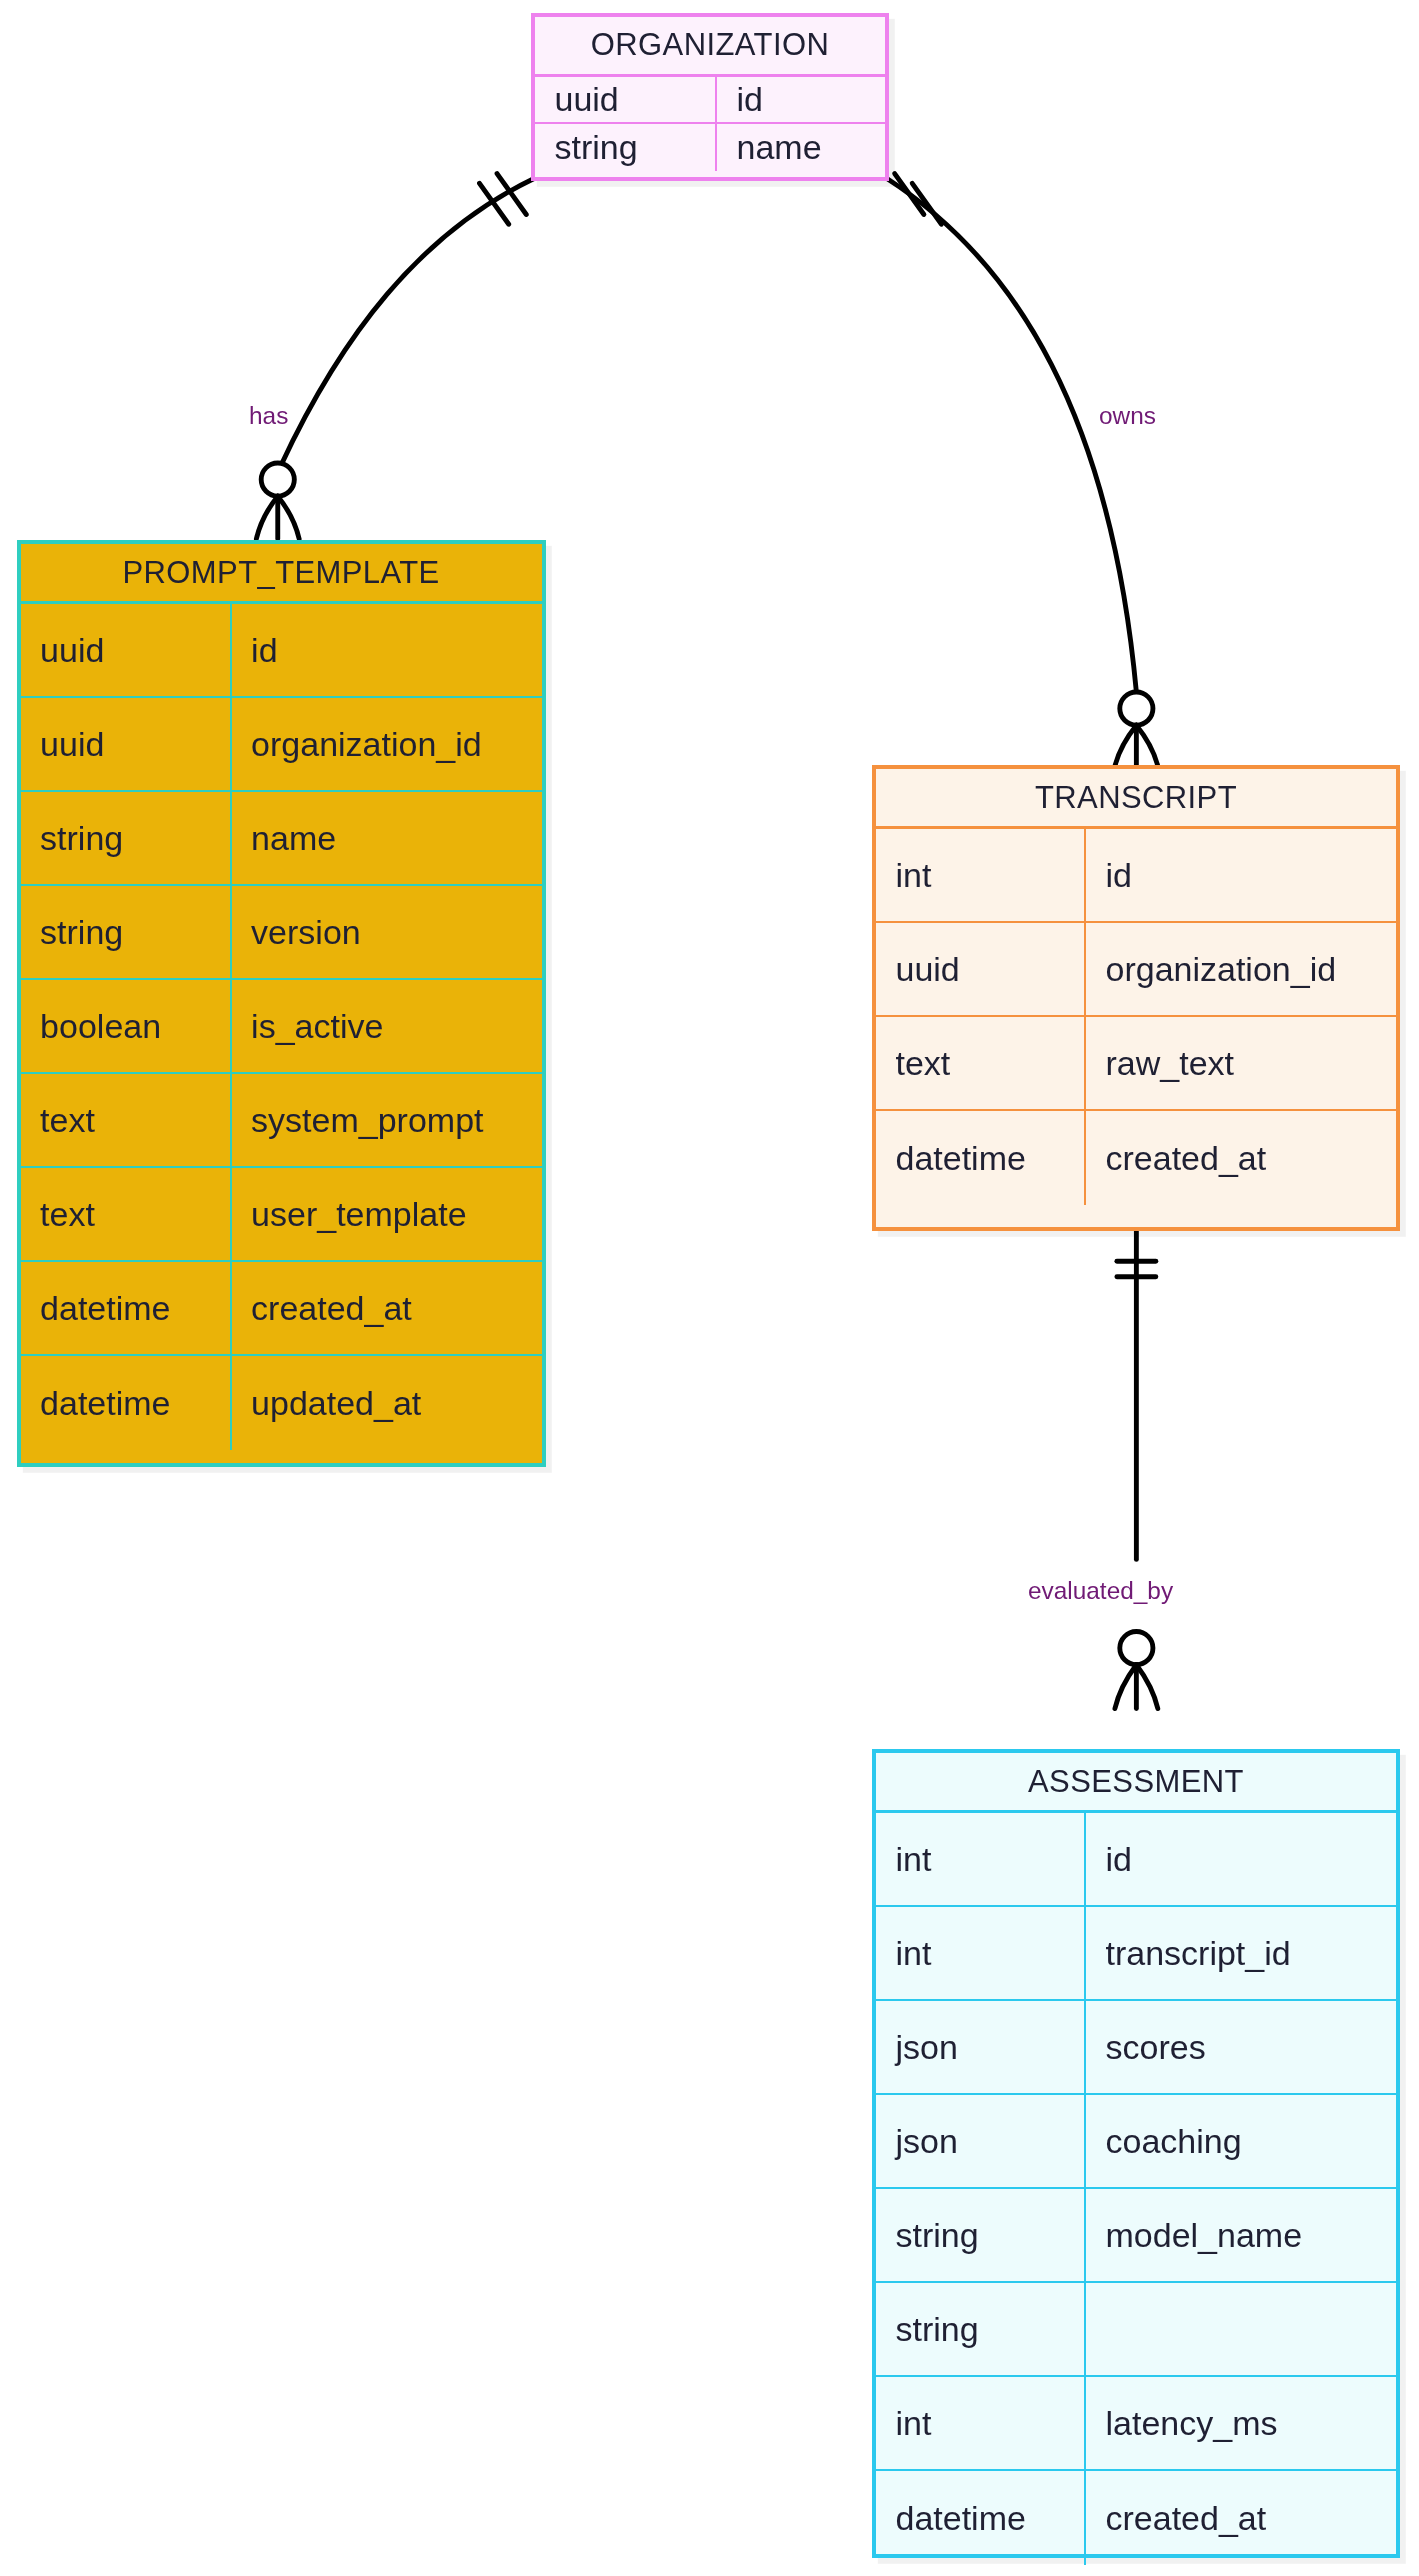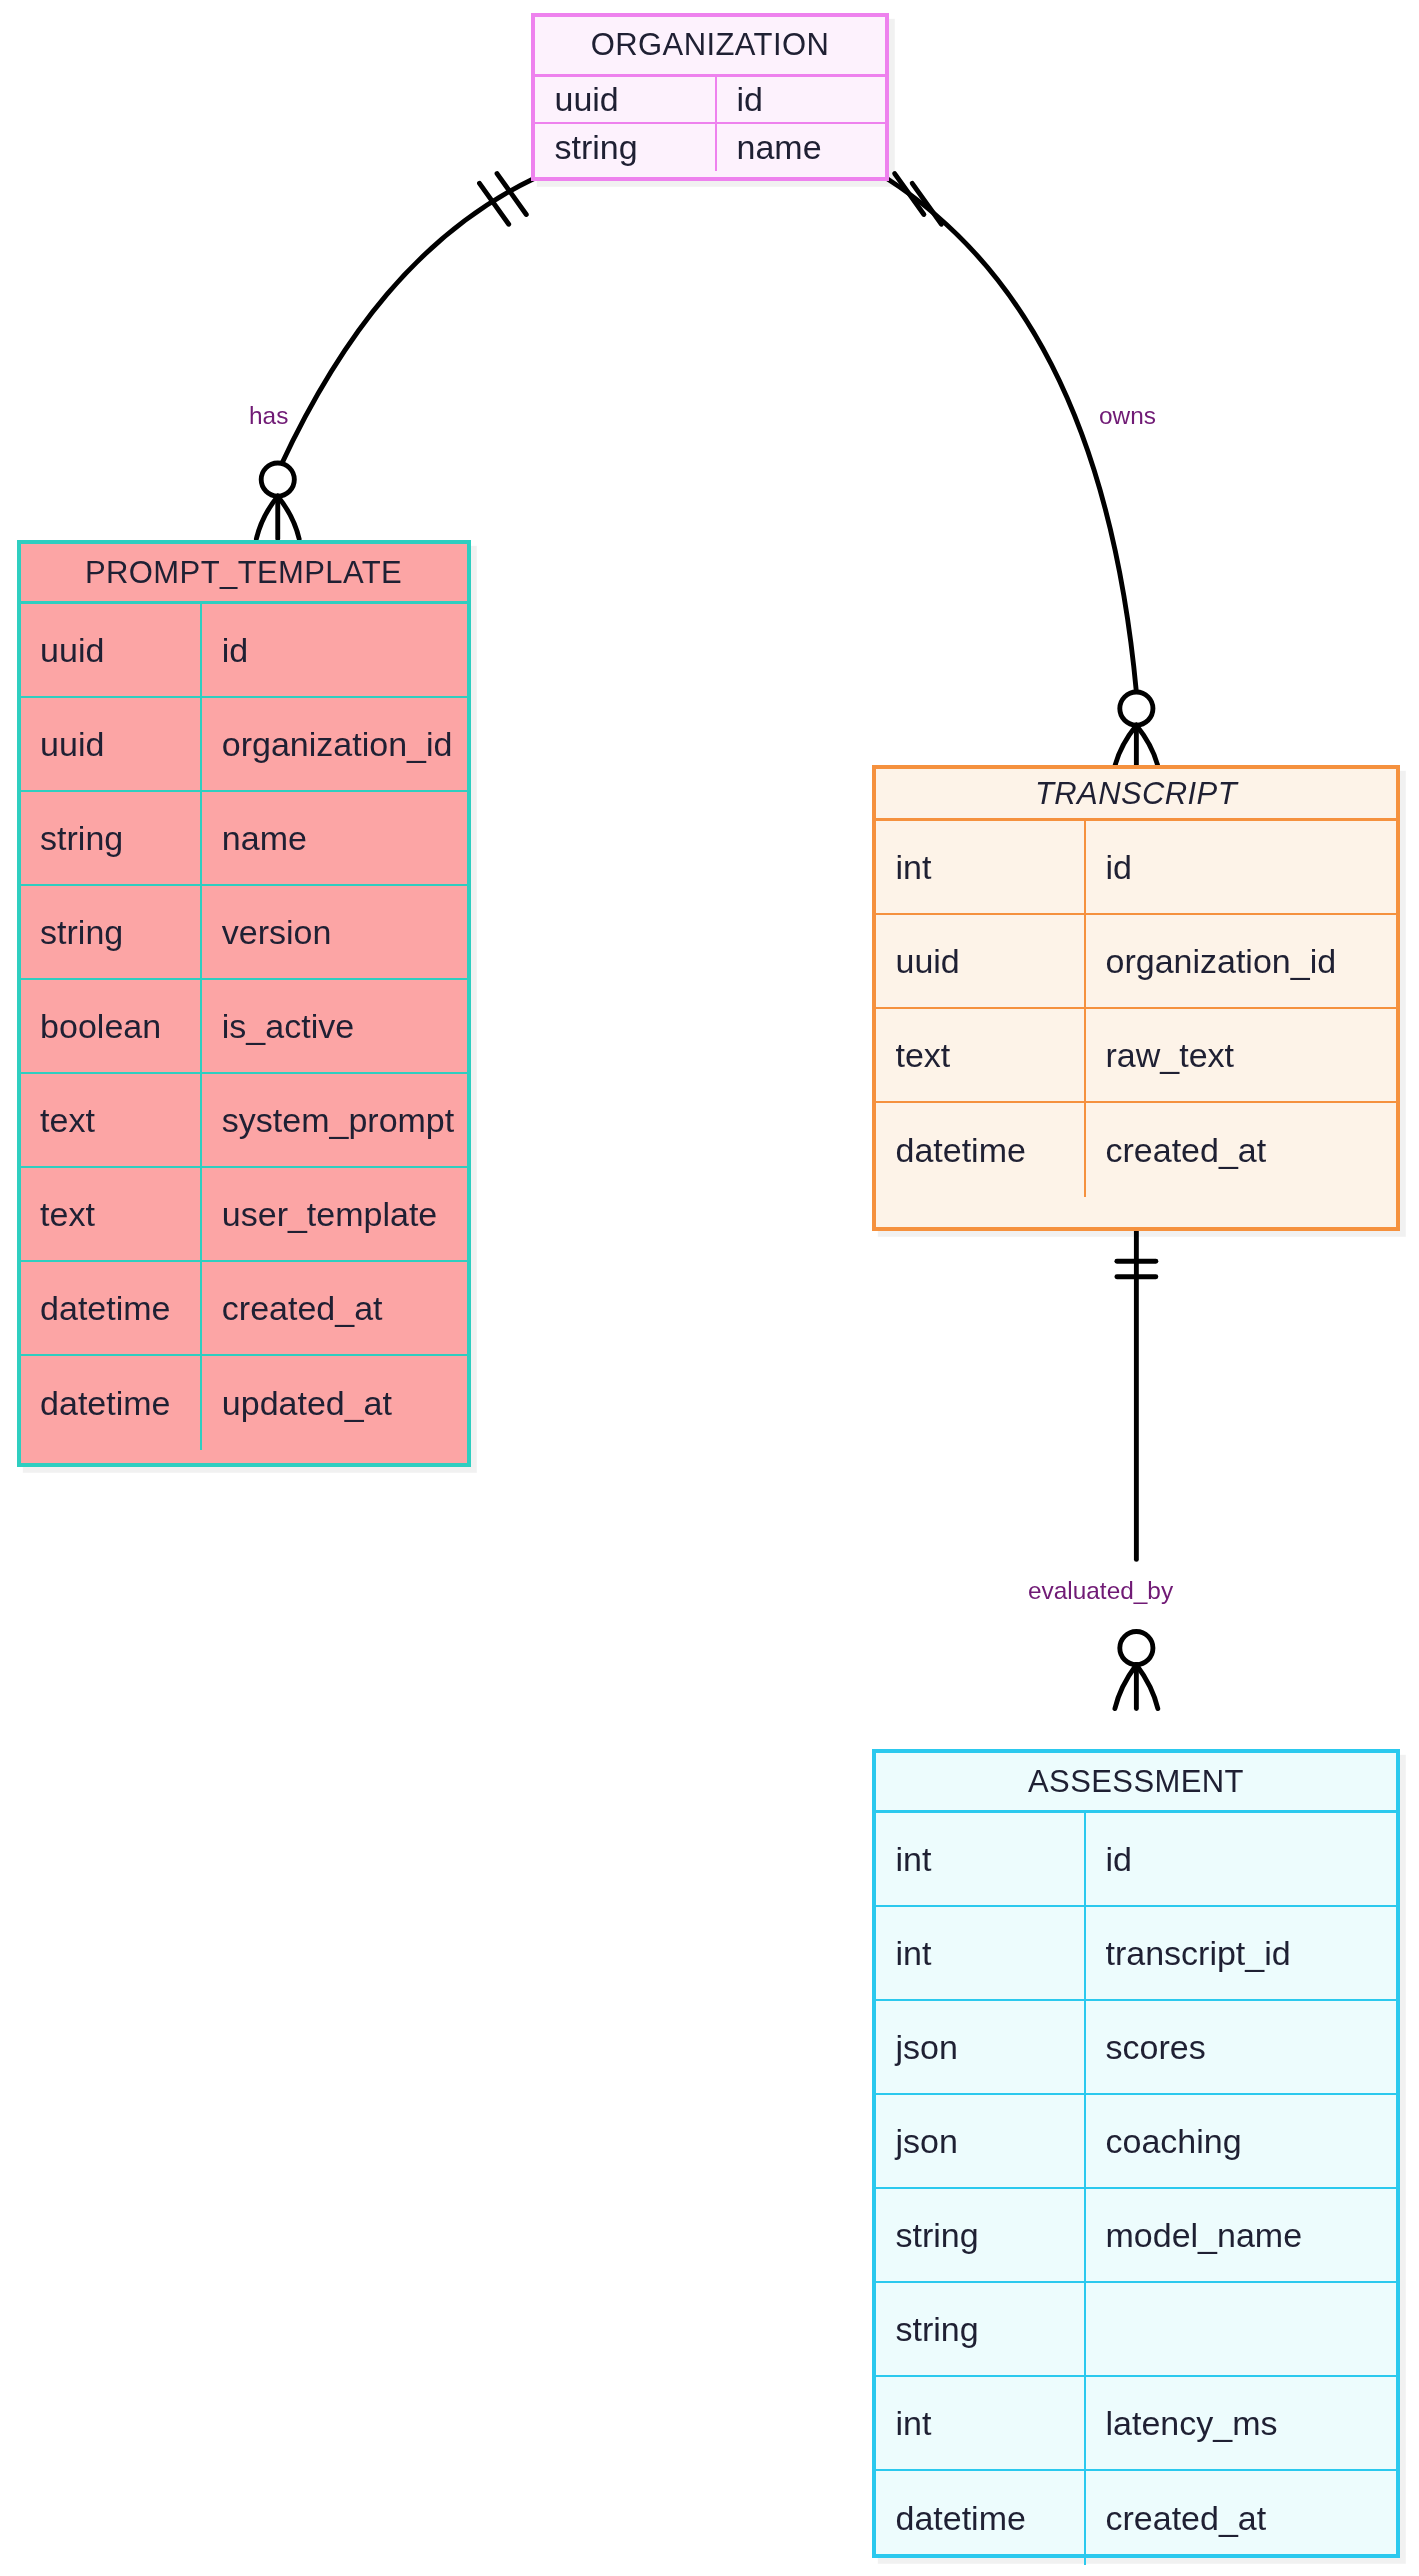--- a/index.html
+++ b/index.html
@@ -77,36 +77,36 @@
     border-color: #ee82ee;
     background: #fdf2fd;
   }
   #entity-organization .entity-title { height: 60px; border-bottom-color: #ee82ee; }
   #entity-organization .attr-row { height: 47px; border-bottom-color: #ee82ee; }
   #entity-organization .attr-type { width: 182px; border-right-color: #ee82ee; }
   #entity-organization .attr-name { width: 166px; }
 
   
   #entity-prompt-template {
-    left: 16.6px; top: 540px; width: 454px; height: 927px;
+    left: 16.6px; top: 540px; width: 529px; height: 927px;
     border-color: #2ecec0;
-    background: #fca5a5;
+    background: #eab308;
   }
   #entity-prompt-template .entity-title { height: 60px; border-bottom-color: #2ecec0; }
   #entity-prompt-template .attr-row { height: 94px; border-bottom-color: #2ecec0; }
   #entity-prompt-template .attr-type { width: 211px; border-right-color: #2ecec0; }
   #entity-prompt-template .attr-name { width: 309px; }
 
   
   #entity-transcript {
     left: 872px; top: 765px; width: 528px; height: 466px;
     border-color: #f5913e;
     background: #fdf3e8;
   }
-  #entity-transcript .entity-title { height: 52px; border-bottom-color: #f5913e; font-style: italic; }
+  #entity-transcript .entity-title { height: 60px; border-bottom-color: #f5913e; }
   #entity-transcript .attr-row { height: 94px; border-bottom-color: #f5913e; }
   #entity-transcript .attr-type { width: 210px; border-right-color: #f5913e; }
   #entity-transcript .attr-name { width: 309px; }
 
   
   #entity-assessment {
     left: 872px; top: 1711px; width: 528px; height: 809px;
     border-color: #2bc9ee;
     background: #edfcfd;
     margin-top: 38px;

